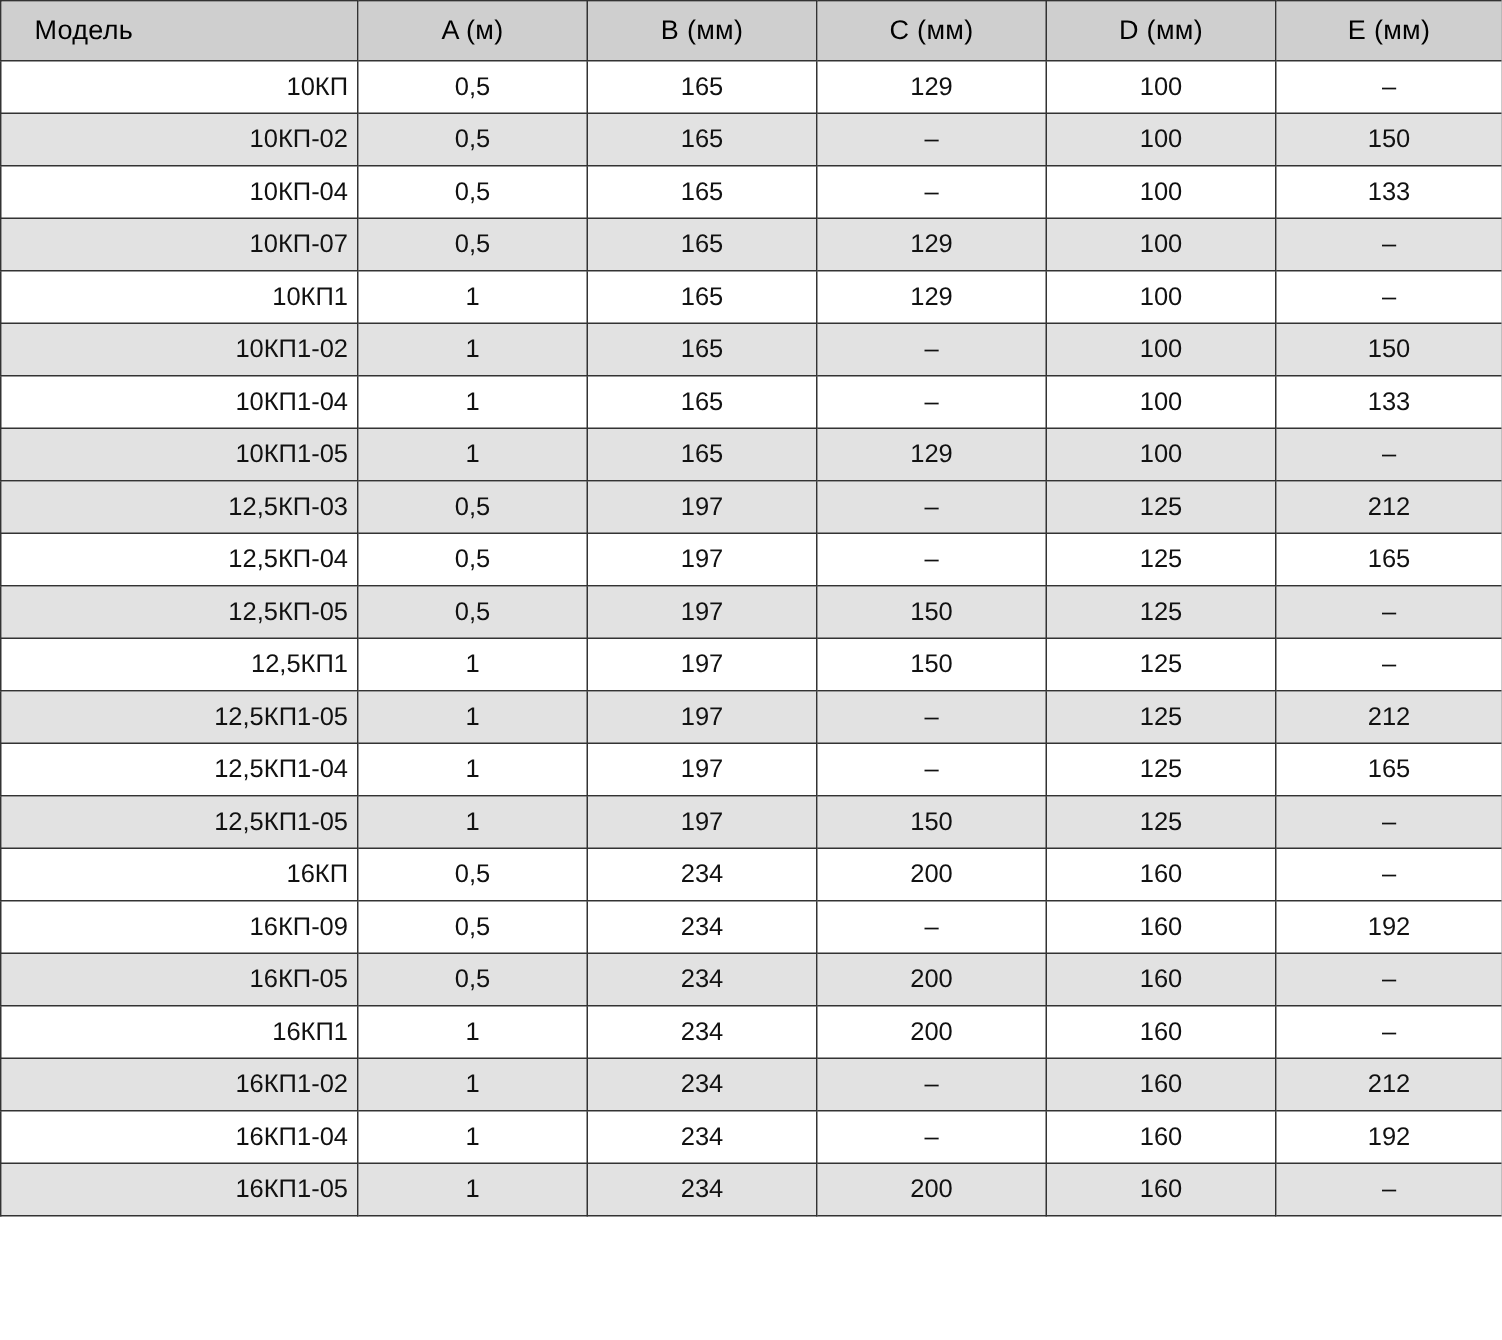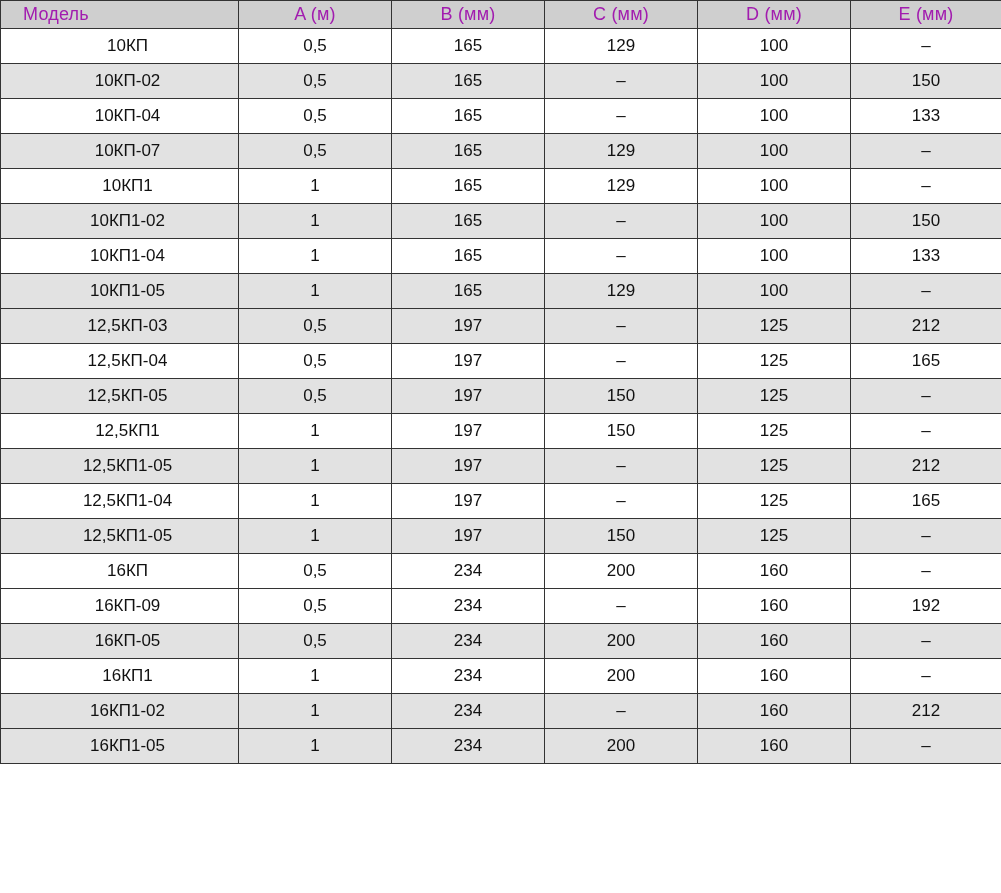--- a/index.html
+++ b/index.html
@@ -28,35 +28,35 @@
     font-weight: normal;
     height: 35px;
     padding: 0 6px;
     box-sizing: border-box;
     white-space: nowrap;
     overflow: hidden;
   }
   table.spec thead th {
     background: #cfcfcf;
     font-size: 18px;
-    height: 28px;
+    height: 40px;
     text-align: center;
-    color: #a21caf;
+    color: #000000;
     letter-spacing: 0.2px;
   }
   table.spec thead th.col-model {
     text-align: left;
     padding-left: 22px;
   }
   table.spec tbody td {
     text-align: center;
     background: #ffffff;
   }
   table.spec tbody td.col-model {
-    text-align: center;
+    text-align: right;
     padding-left: 22px;
   }
   table.spec tbody tr.alt td {
     background: #e2e2e2;
   }
   col.c0 { width: 238px; }
   col.c1 { width: 153px; }
   col.c2 { width: 153px; }
   col.c3 { width: 153px; }
   col.c4 { width: 153px; }
@@ -239,20 +239,28 @@
           <td>–</td>
         </tr>
         <tr class="alt">
           <td class="col-model">16КП1-02</td>
           <td>1</td>
           <td>234</td>
           <td>–</td>
           <td>160</td>
           <td>212</td>
         </tr>
+        <tr>
+          <td class="col-model">16КП1-04</td>
+          <td>1</td>
+          <td>234</td>
+          <td>–</td>
+          <td>160</td>
+          <td>192</td>
+        </tr>
         <tr class="alt">
           <td class="col-model">16КП1-05</td>
           <td>1</td>
           <td>234</td>
           <td>200</td>
           <td>160</td>
           <td>–</td>
         </tr>
       </tbody>
   </table>

